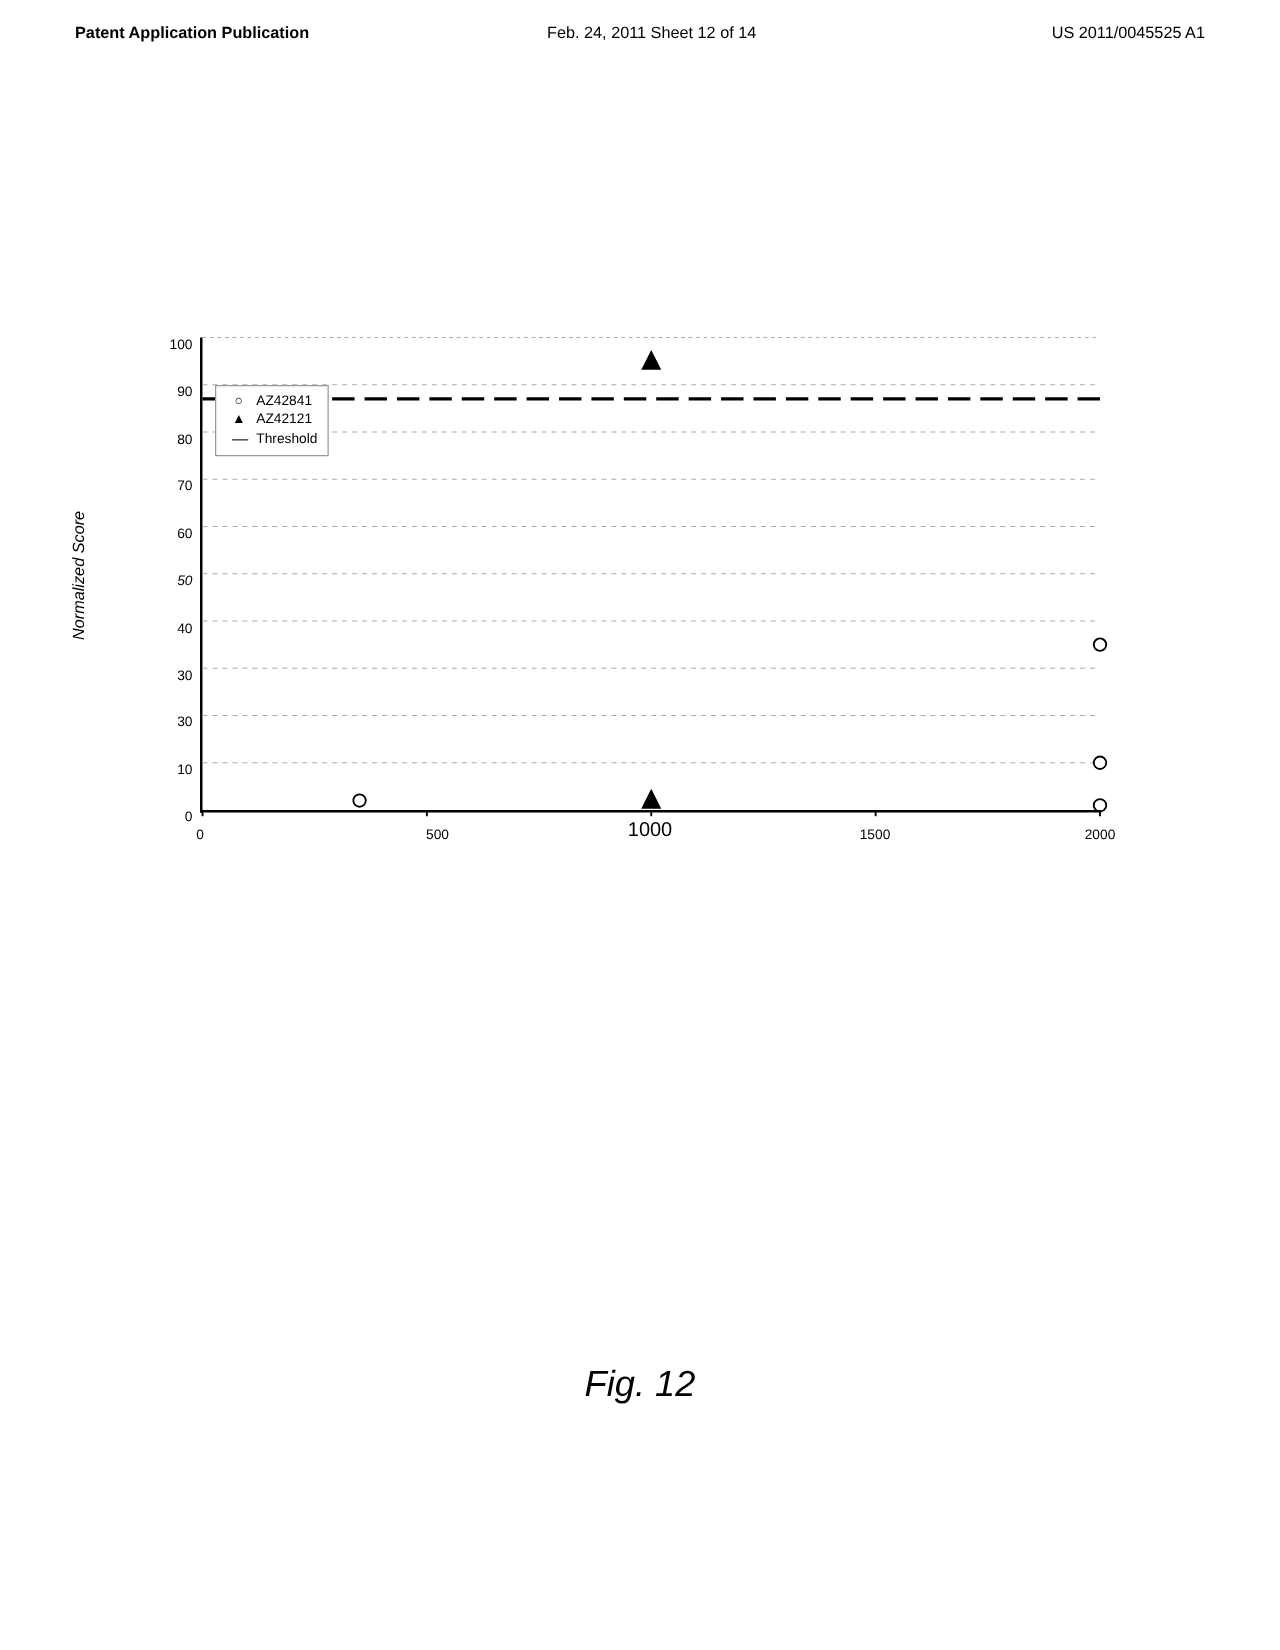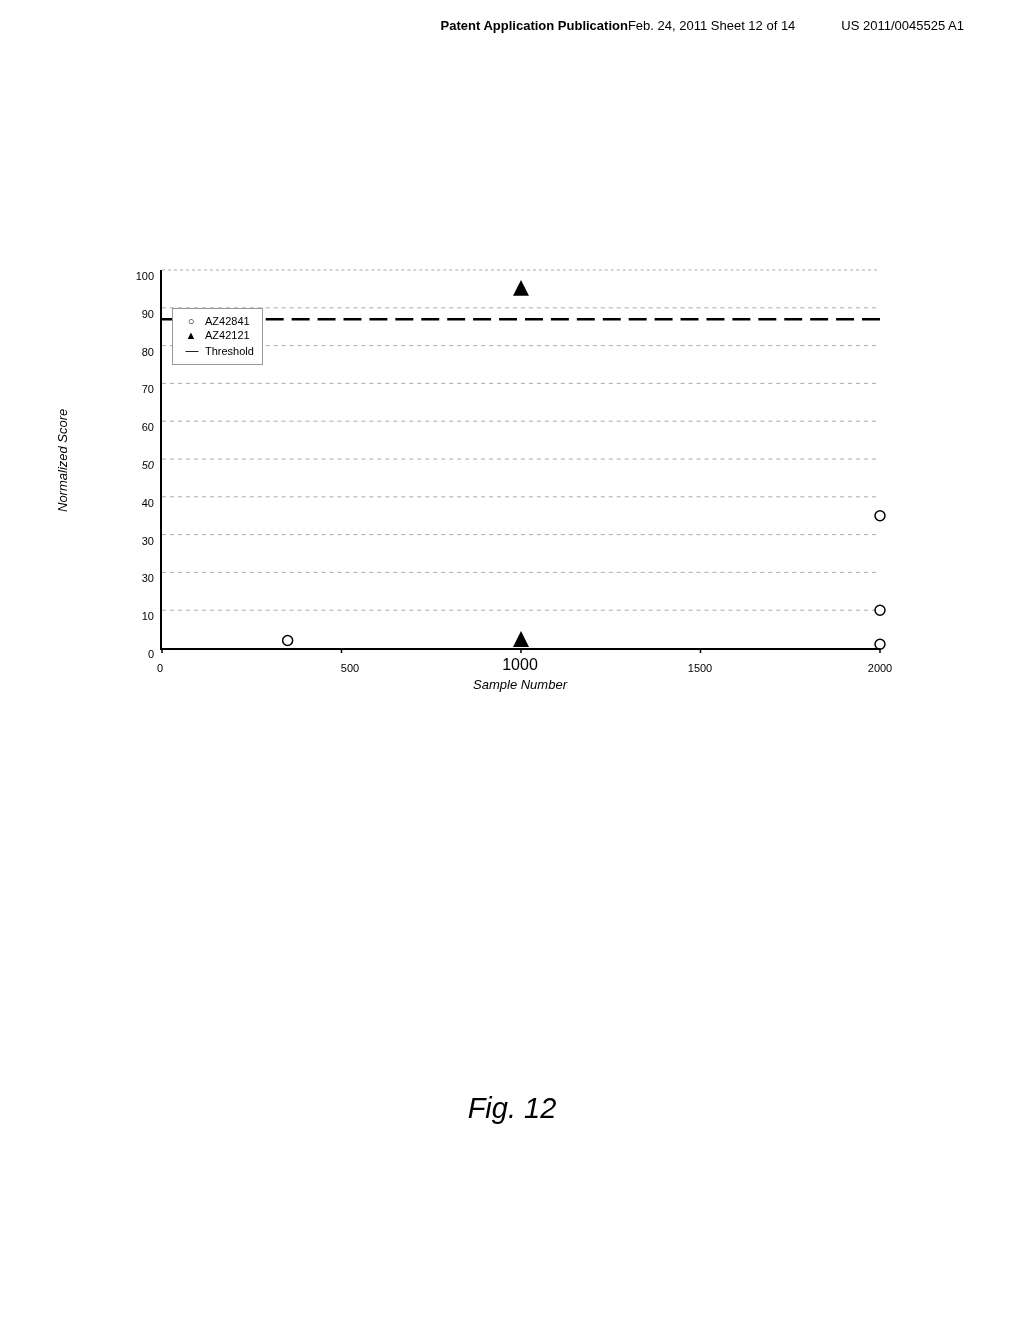--- a/index.html
+++ b/index.html
@@ -7,21 +7,21 @@
       background: #fff;
       font-family: Arial, sans-serif;
       width: 1024px;
       height: 1320px;
       overflow: hidden;
       position: relative;
     }
 
     .header {
       display: flex;
-      justify-content: flex-end;
+      justify-content: space-between;
       align-items: baseline;
       padding: 18px 60px 0 60px;
       font-size: 13px;
     }
 
     .header-left {
       font-weight: bold;
       font-size: 13px;
     }
 
@@ -201,17 +201,16 @@
   </div>
 
   <div style="position:absolute; bottom:0; left:60px; right:0; height:50px;">
     <span style="position:absolute; left:0%; bottom:26px; font-size:11px; transform:translateX(-50%);">0</span>
     <span style="position:absolute; left:25%; bottom:26px; font-size:11px; transform:translateX(-50%);padding-left:20px;">500</span>
     <span style="position:absolute; left:50%; bottom:26px; font-size:16px; transform:translateX(-50%);">1000</span>
     <span style="position:absolute; left:75%; bottom:26px; font-size:11px; transform:translateX(-50%);">1500</span>
     <span style="position:absolute; left:100%; bottom:26px; font-size:11px; transform:translateX(-50%);">2000</span>
   </div>
 
-  <div class="x-axis-label">Sample Number</div>
 
 </div>
 
 <div class="fig-caption">Fig. 12</div>
 
 </body></html>

